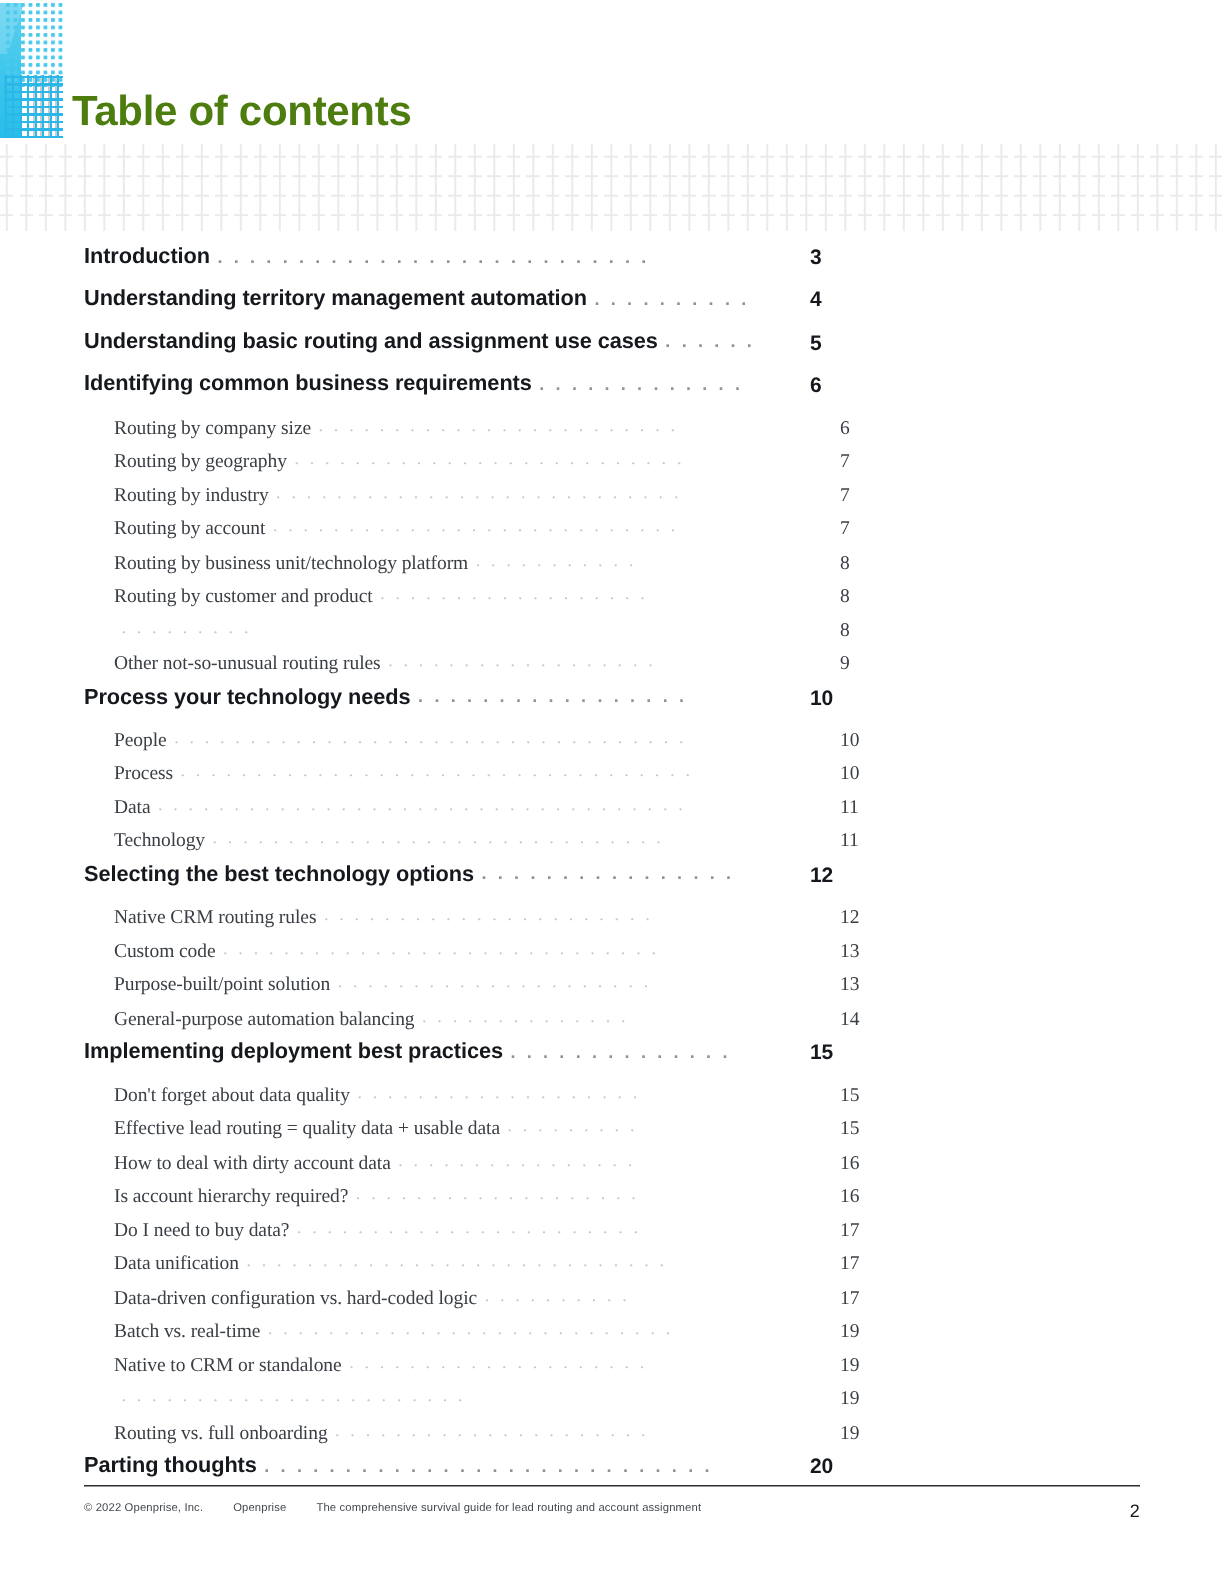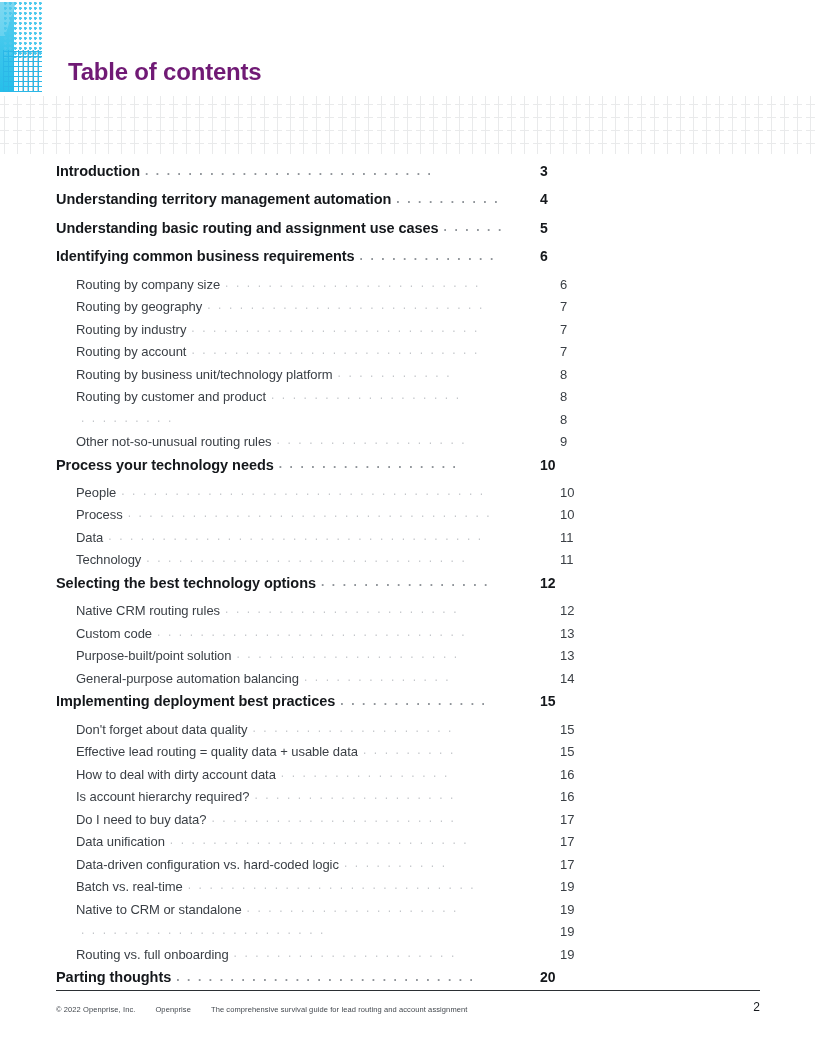--- a/index.html
+++ b/index.html
@@ -61,26 +61,26 @@
     width: 20px; height: 42px;
     background-image:
       repeating-linear-gradient(0deg, #9aa3ab 0 1.4px, rgba(0,0,0,0) 1.4px 5px),
       repeating-linear-gradient(90deg, #9aa3ab 0 1.4px, rgba(0,0,0,0) 1.4px 5px);
     opacity: .55;
   }
 
   
   .page-title {
     position: absolute;
-    left: 68px;
+    left: 48px;
     top: 60px;
-    font-size: 24px;
+    font-size: 28px;
     font-weight: 700;
     letter-spacing: -0.2px;
-    color: #701a75;
+    color: #4d7c0f;
     line-height: 1;
   }
 
   
   .cross-band {
     position: absolute;
     left: 0;
     top: 96px;
     width: 816px;
     height: 58px;
@@ -174,40 +174,41 @@
 
   .lvl2 {
     height: 22.5px;
     margin-left: 20px;
     width: 436px;
     font-size: 13px;
     font-weight: 400;
     color: #3a3f45;
     position: relative;
     letter-spacing: -0.05px;
+    font-family: Liberation Serif, serif;
   }
   .lvl2 .pg { font-weight: 400; color: #3a3f45; font-size: 13px; right: -78px; }
   .lvl2 .leader i { color: #c3c6ca; }
 
   
   .footer-rule {
     position: absolute;
     left: 56px;
     top: 990px;
     width: 704px;
     height: 1px;
     background: #2b2f34;
   }
   .footer {
     position: absolute;
     left: 56px;
     top: 1000px;
     width: 704px;
     display: flex;
-    align-items: flex-end;
+    align-items: flex-start;
     font-size: 7.5px;
     color: #43484e;
     letter-spacing: 0.1px;
   }
   .footer .copyright { flex: 0 0 auto; }
   .footer .doc-title {
     flex: 0 0 auto;
     margin-left: 20px;
   }
   .footer .spacer { flex: 1 1 auto; }

